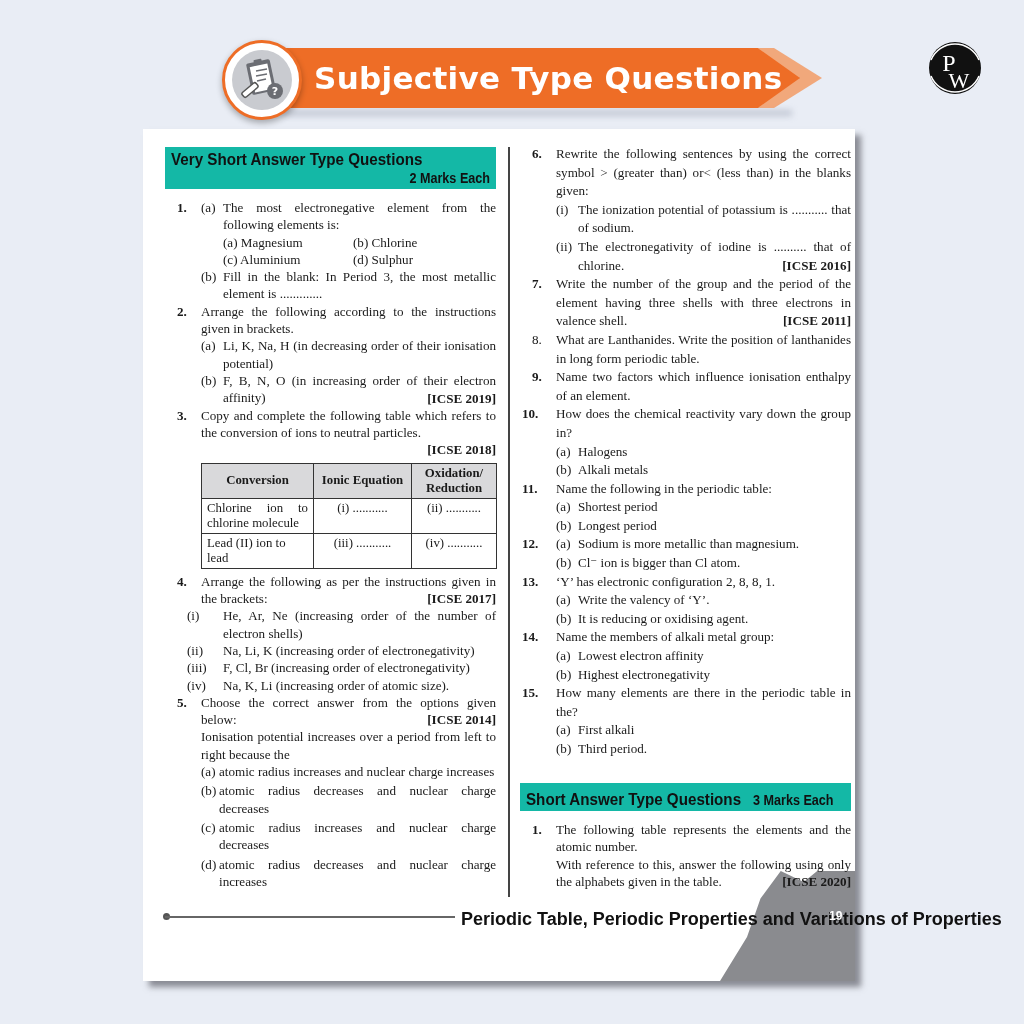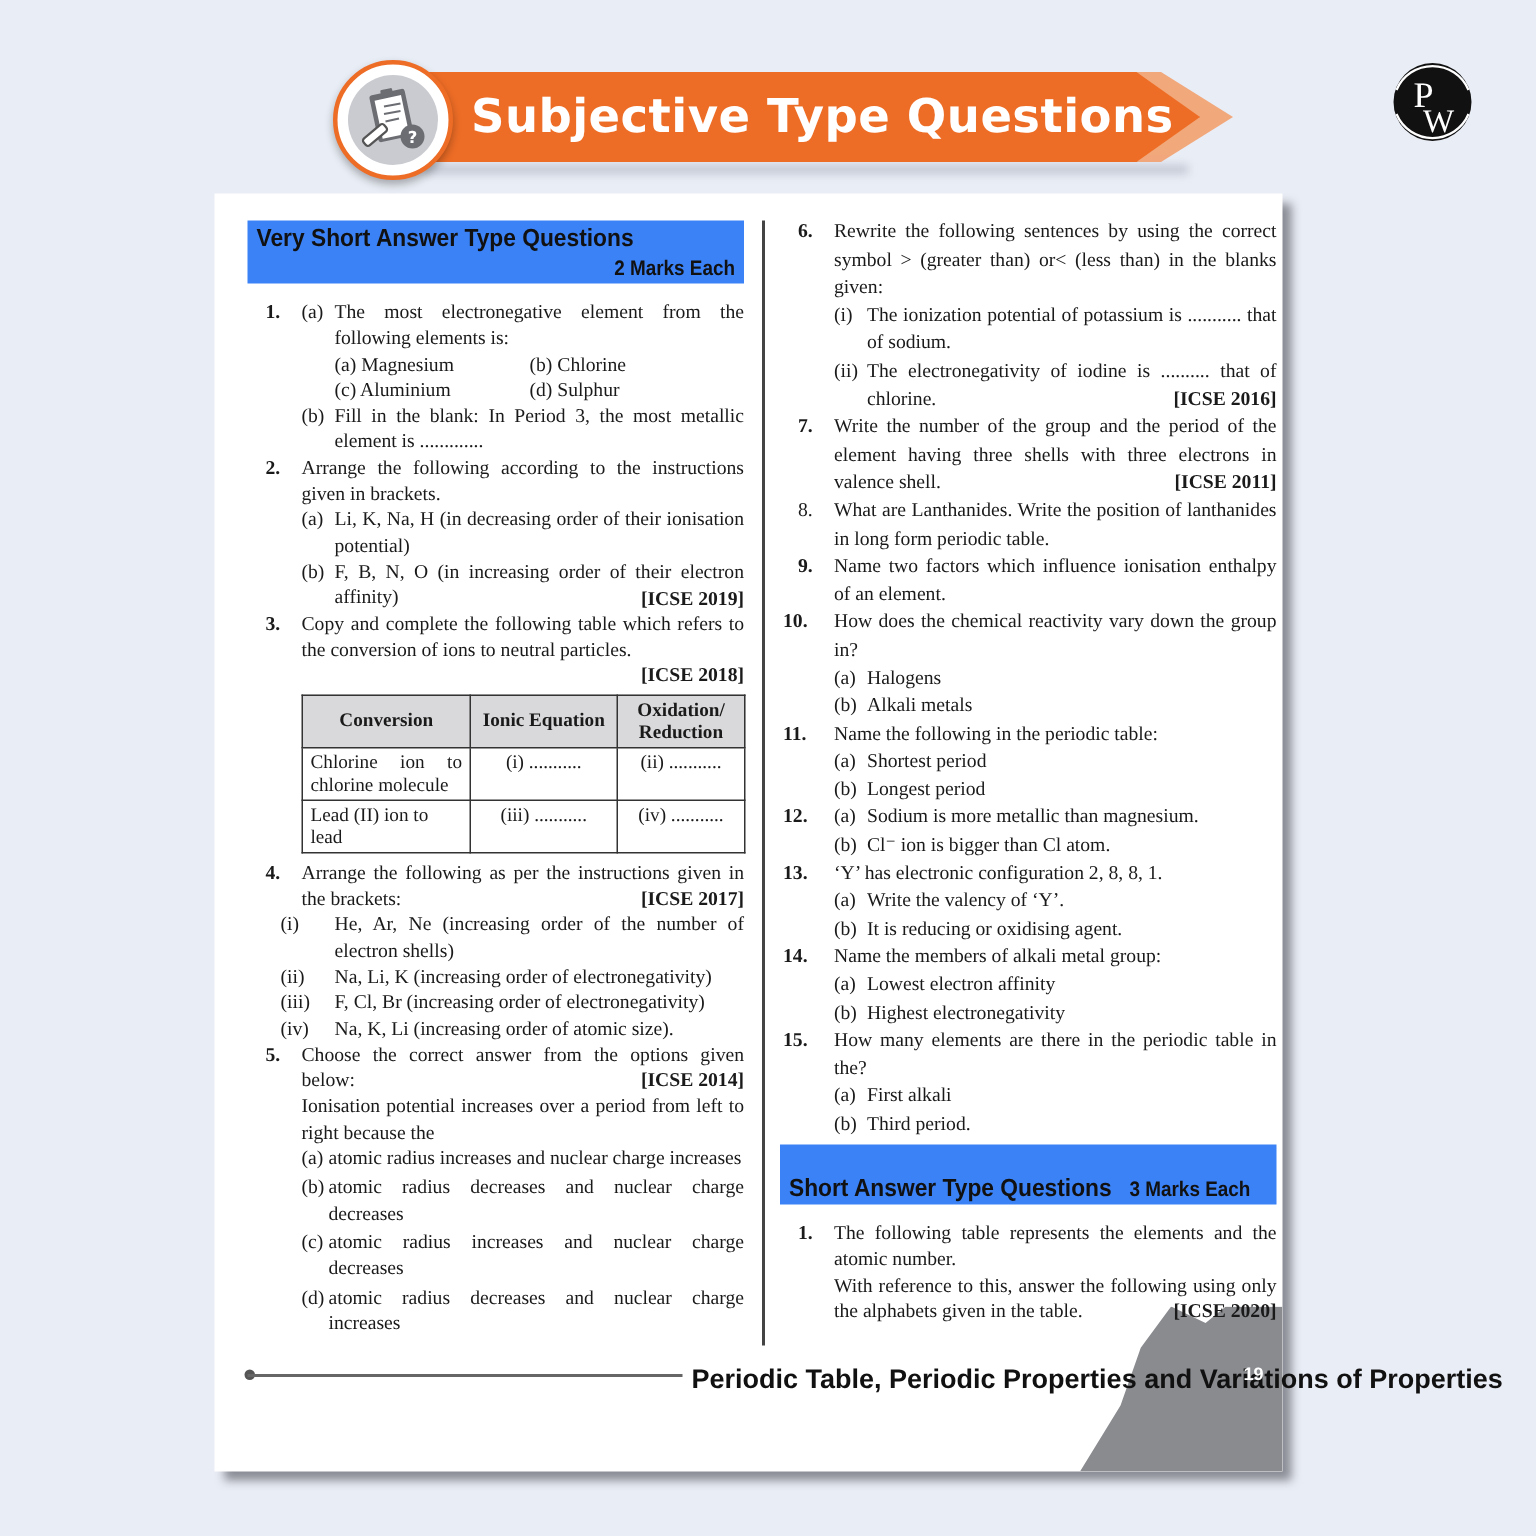--- a/index.html
+++ b/index.html
@@ -61,21 +61,21 @@
     background: #8a8b8f;
     clip-path: polygon(45% 0, 62% 10%, 72% 0, 100% 0, 100% 100%, 0 100%, 20% 60%, 30% 25%);
   }
 
   .col { position: absolute; top: 0; font-size: 13.1px; line-height: 17.3px; }
   .col-left { left: 22px; width: 331px; }
   .col-right { left: 377px; width: 331px; }
   .col-divider { position: absolute; left: 365px; top: 18px; width: 1.5px; height: 750px; background: #444; }
 
   .section-head {
-    background: #3b82f6; font-family: "Liberation Sans", "DejaVu Sans", sans-serif;
+    background: #14b8a6; font-family: "Liberation Sans", "DejaVu Sans", sans-serif;
     font-weight: bold; color: #111;
   }
   .vs-head { margin-top: 18px; width: 331px; height: 42px; padding: 2px 6px 0 6px; }
   .vs-head .t1 { font-size: 16.5px; line-height: 20px; transform: scaleX(.92); transform-origin: left; white-space: nowrap; }
   .vs-head .t2 { font-size: 14px; line-height: 18px; text-align: right; transform: scaleX(.9); transform-origin: right; }
 
   .q { position: relative; padding-left: 36px; text-align: justify; }
   .q .num { position: absolute; left: 12px; top: 0; font-weight: bold; }
   .q .num.wide { left: 2px; }
   .sub { position: relative; padding-left: 22px; text-align: justify; }
@@ -85,21 +85,21 @@
   .tag-line { text-align: right; font-weight: bold; }
   .opts { display: grid; grid-template-columns: 130px 120px; padding-left: 22px; }
   .gap { margin-top: 2px; }
 
   table.conv { border-collapse: collapse; margin: 4px 0 4px 36px; width: 296px; font-size: 12.8px; line-height: 15px; }
   table.conv th, table.conv td { border: 1px solid #333; padding: 2px 5px; vertical-align: top; }
   table.conv th { background: #d9d9db; font-weight: bold; text-align: center; height: 34px; vertical-align: middle; }
   table.conv th.c1 { text-align: center; }
   table.conv td.ctr { text-align: center; }
 
-  .sa-head { margin-top: 4px; height: 28px; padding: 20px 6px; white-space: nowrap; }
+  .sa-head { margin-top: 24px; height: 28px; padding: 7px 6px; white-space: nowrap; }
   .sa-head .t1 { font-size: 16.5px; display: inline-block; transform: scaleX(.92); transform-origin: left; }
   .sa-head .t2 { font-size: 14px; display: inline-block; margin-left: -10px; transform: scaleX(.9); transform-origin: left; }
 
   .footer-line { position: absolute; left: 22px; top: 787px; width: 290px; height: 2px; background: #666; }
   .footer-dot { position: absolute; left: 20px; top: 784px; width: 7px; height: 7px; border-radius: 50%; background: #555; }
   .footer-text {
     position: absolute; left: 318px; top: 780px; font-family: "Liberation Sans", "DejaVu Sans", sans-serif;
     font-weight: bold; font-size: 18px; color: #111; white-space: nowrap;
   }
   .footer-page {

